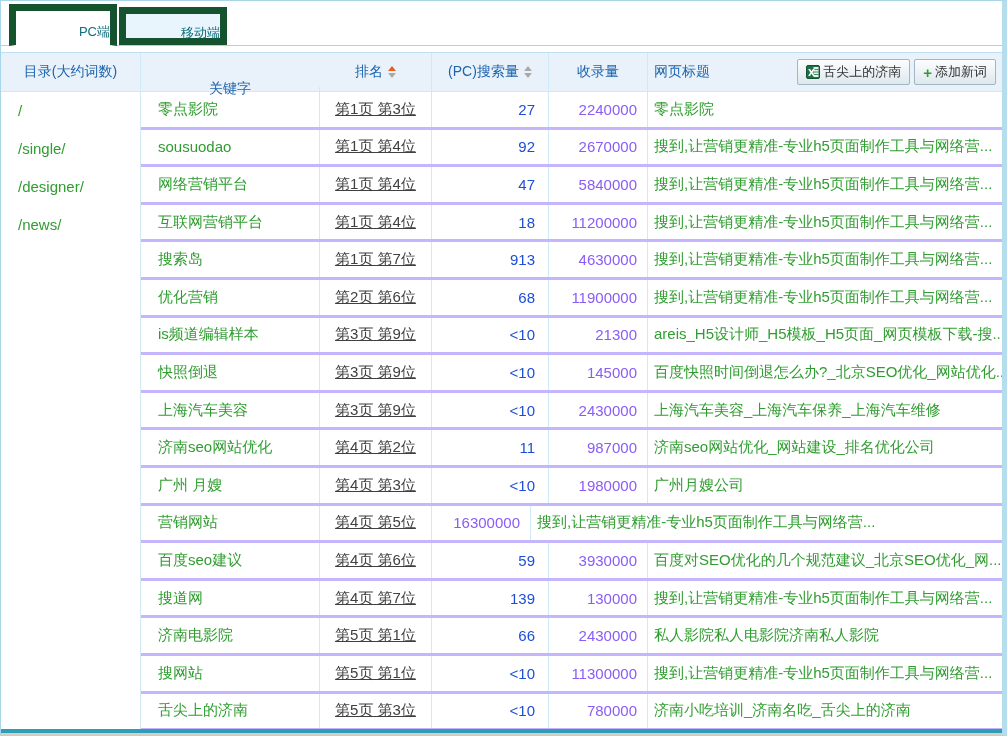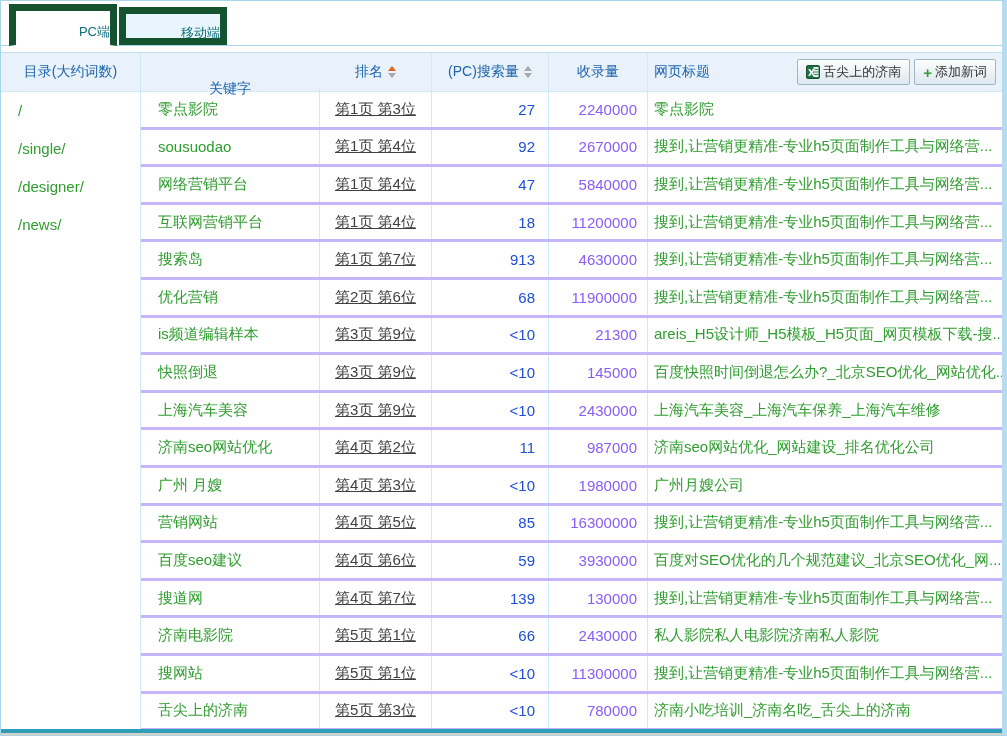--- a/index.html
+++ b/index.html
@@ -257,21 +257,20 @@
     <div class="cell c-search">&lt;10</div>
     <div class="cell c-index">1980000</div>
     <div class="cell c-title">广州月嫂公司</div>
   </div>
 
   <div class="row">
     <div class="cell c-kw">营销网站</div>
     <div class="cell c-rank">
       <span class="rank-link">第4页 第5位</span>
     </div>
-    <div class="cell c-search">85</div>
     <div class="cell c-index">16300000</div>
     <div class="cell c-title">搜到,让营销更精准-专业h5页面制作工具与网络营...</div>
   </div>
 
   <div class="row">
     <div class="cell c-kw">百度seo建议</div>
     <div class="cell c-rank">
       <span class="rank-link">第4页 第6位</span>
     </div>
     <div class="cell c-search">59</div>

